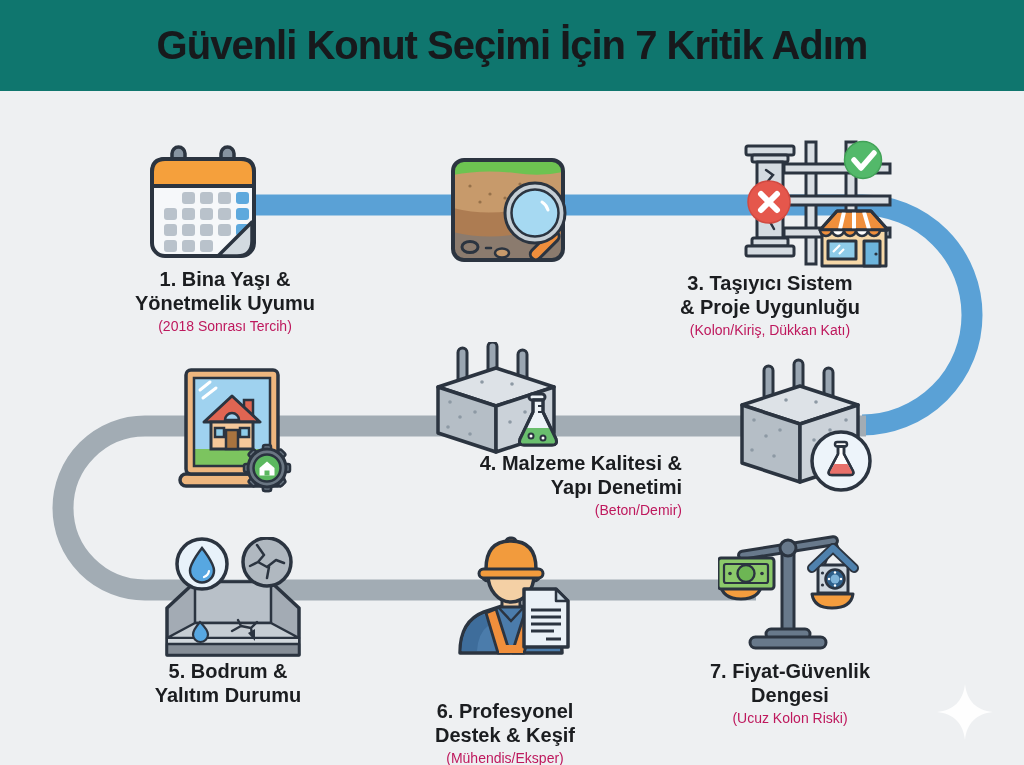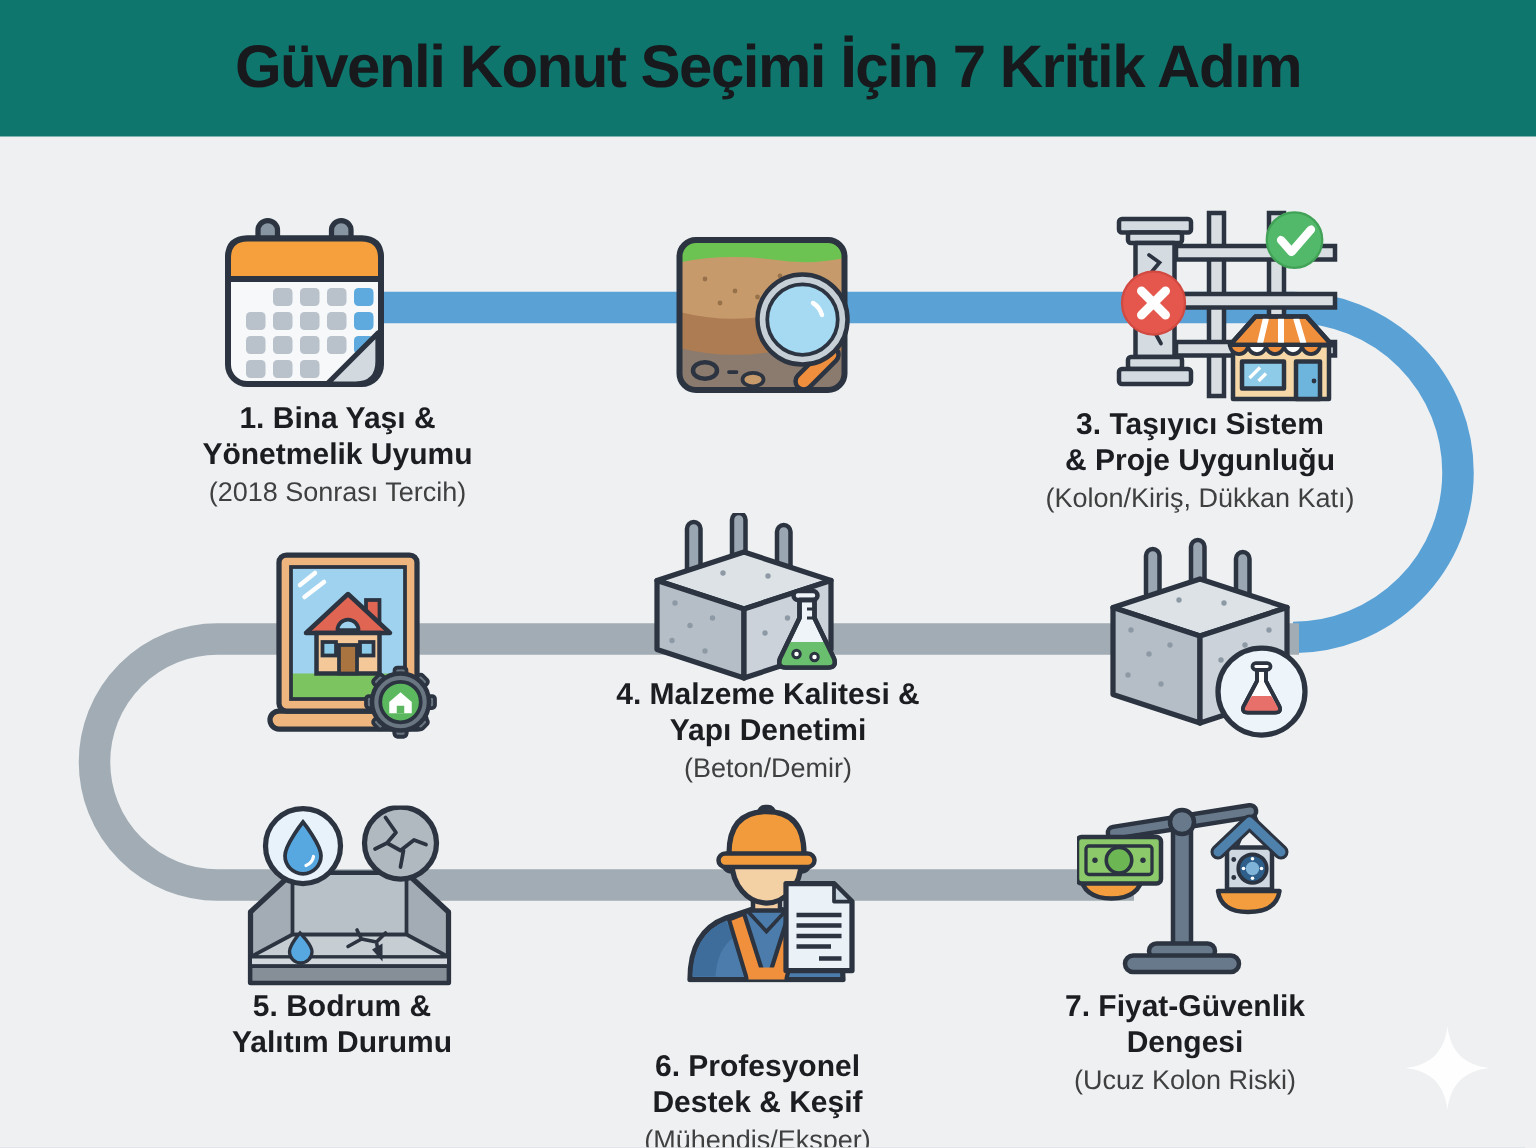--- a/index.html
+++ b/index.html
@@ -7,34 +7,34 @@
           font-family:"Liberation Sans",sans-serif;}
   .header{position:absolute;left:0;top:0;width:1024px;height:91px;background:#0f766e;
           display:flex;align-items:center;justify-content:center;}
   .header h1{margin:0;font-size:40px;font-weight:bold;color:#17191c;letter-spacing:-1px;}
   #connectors{position:absolute;left:0;top:0;z-index:1;}
   .sparkle{position:absolute;left:937px;top:684px;width:56px;height:56px;z-index:1;}
   .icon{position:absolute;z-index:2;}
   .icon svg{display:block;width:100%;height:100%;}
   .label{position:absolute;width:340px;text-align:center;z-index:3;color:#1b1d20;}
   .label .t{font-weight:bold;font-size:20px;line-height:1.18;}
-  .label .s{font-size:18px;line-height:1.2;margin-top:3px;color:#404040;font-weight:normal;}
+  .label .s{font-size:14px;line-height:1.2;margin-top:3px;color:#be185d;font-weight:normal;}
   .ic-1{left:148px;top:144px;width:110px;height:116px;}
   .ic-2{left:450px;top:156px;width:125px;height:108px;}
   .ic-3{left:740px;top:140px;width:152px;height:128px;}
   .ic-4a{left:170px;top:368px;width:130px;height:128px;}
   .ic-4b{left:430px;top:342px;width:132px;height:112px;}
   .ic-4c{left:738px;top:358px;width:136px;height:136px;}
   .ic-5{left:162px;top:537px;width:142px;height:122px;}
   .ic-6{left:450px;top:533px;width:122px;height:122px;}
   .ic-7{left:718px;top:531px;width:145px;height:124px;}
   .lbl-1{left:55px;top:268px;}
   .lbl-2{left:335px;top:272px;}
-  .lbl-3{left:630px;top:272px;}
-  .lbl-4{left:342px;top:452px;}
+  .lbl-3{left:600px;top:272px;}
+  .lbl-4{left:342px;top:452px;text-align:right;}
   .lbl-5{left:58px;top:660px;}
   .lbl-6{left:335px;top:700px;}
   .lbl-7{left:620px;top:660px;}
 </style>
 </head>
 <body>
 
 <div id="canvas">
 
   <svg id="connectors" width="1024" height="765">

